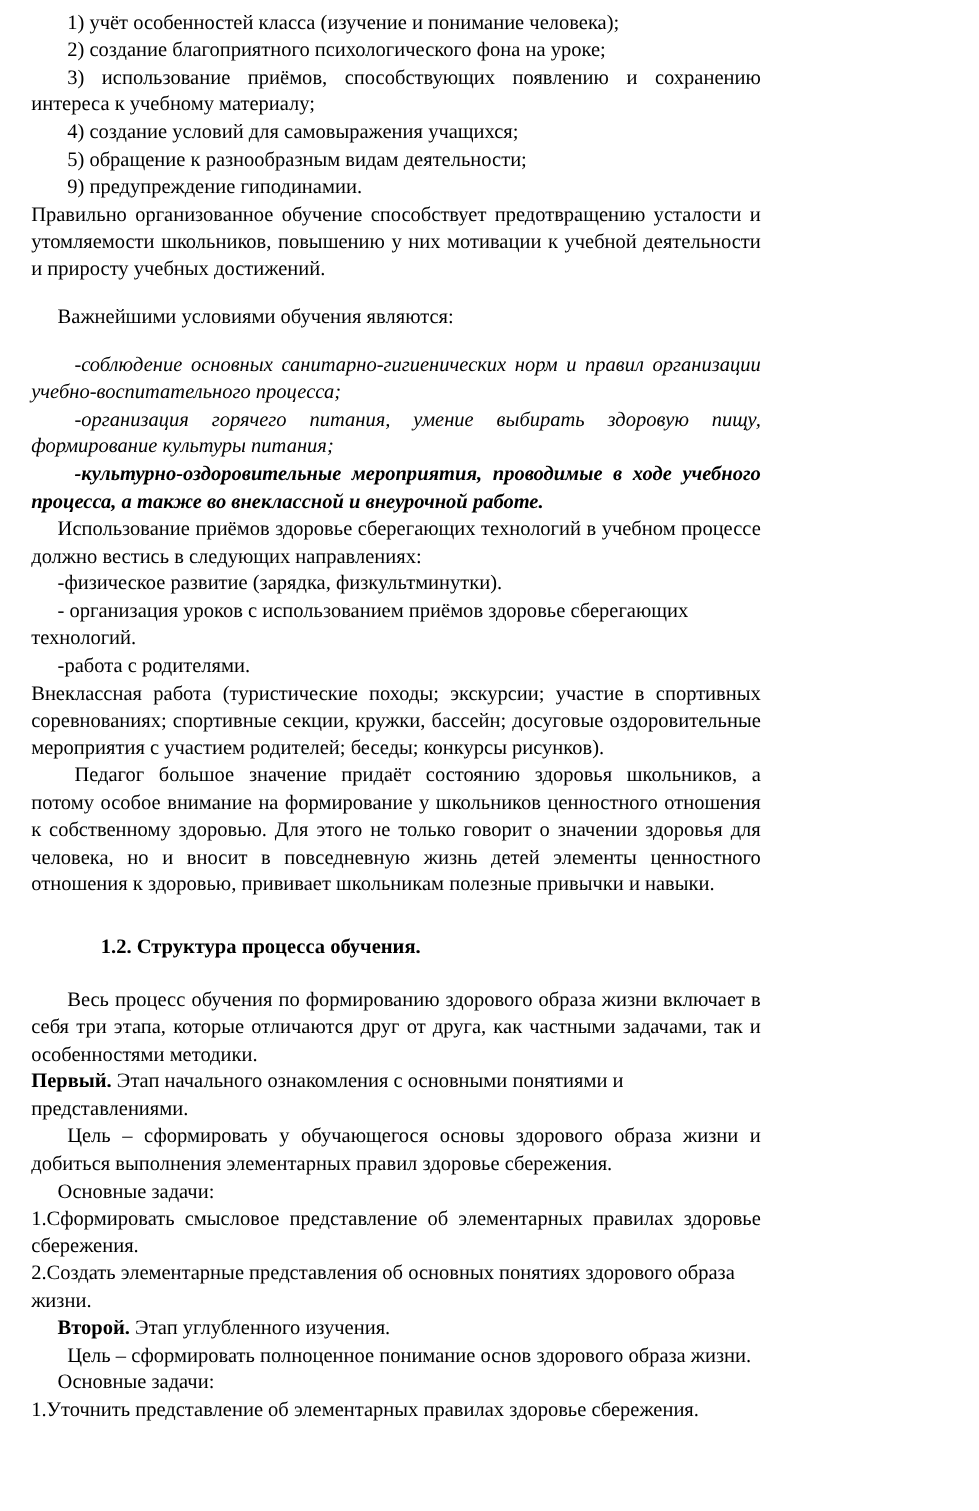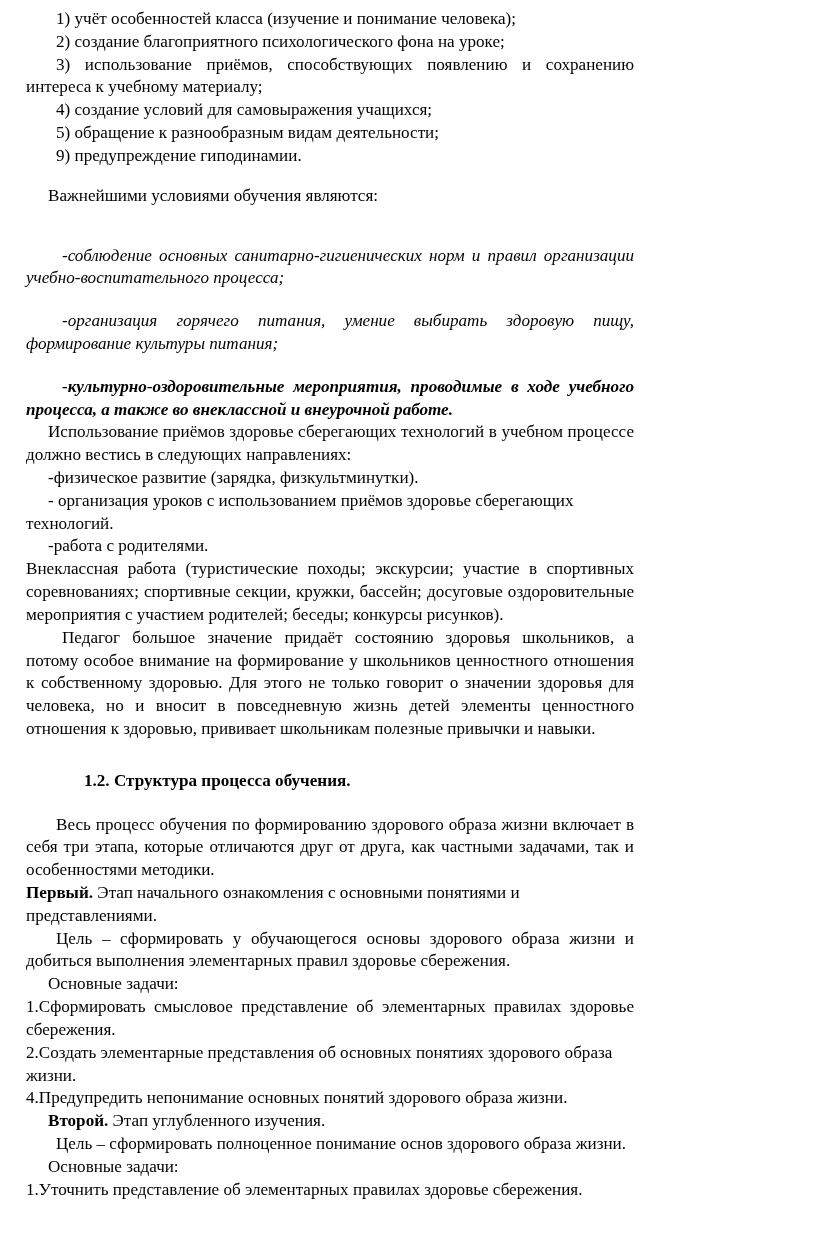--- a/index.html
+++ b/index.html
@@ -26,21 +26,20 @@
     text-align: justify;
     text-justify: inter-word;
     hyphens: manual;
   }
   .ind-lg { text-indent: 36px; }
   .ind-md { text-indent: 30px; }
   .ind-sm { text-indent: 22px; }
   .ind-none { text-indent: 0; }
   .ital {
     font-style: italic;
-    margin-top: 20px;
   }
   .bold { font-weight: bold; }
   .spacer { height: 17px; }
   .spacer-sm { height: 9px; }
   .heading {
     font-weight: bold;
     font-size: 17.1px;
     line-height: 1.335;
     text-indent: 46px;
     margin: 12px;
@@ -52,20 +51,21 @@
 
 <div class="page">
 
   <p class="ind-md">1) учёт особенностей класса (изучение и понимание человека);</p>
   <p class="ind-md">2) создание благоприятного психологического фона на уроке;</p>
   <p class="ind-md">3) использование приёмов, способствующих появлению и сохранению интереса к учебному материалу;</p>
   <p class="ind-md">4) создание условий для самовыражения учащихся;</p>
   <p class="ind-md">5) обращение к разнообразным видам деятельности;</p>
   <p class="ind-md nojust">9) предупреждение гиподинамии.</p>
 
+  <p class="ind-none">Правильно организованное обучение способствует предотвращению усталости и утомляемости школьников, повышению у них мотивации к учебной деятельности и приросту учебных достижений.</p>
 
   <div class="spacer"></div>
 
   <p class="ind-sm nojust">Важнейшими условиями обучения являются:</p>
 
   <div class="spacer"></div>
 
   <p class="ital ind-lg">-соблюдение основных санитарно-гигиенических норм и правил организации учебно-воспитательного процесса;</p>
   <p class="ital ind-lg">-организация горячего питания, умение выбирать здоровую пищу, формирование культуры питания;</p>
   <p class="ital bold ind-lg">-культурно-оздоровительные мероприятия, проводимые в ходе учебного процесса, а также во внеклассной и внеурочной работе.</p>
@@ -86,21 +86,20 @@
   <div class="spacer-sm"></div>
 
   <p class="ind-md">Весь процесс обучения по формированию здорового образа жизни включает в себя три этапа, которые отличаются друг от друга, как частными задачами, так и особенностями методики.</p>
 
   <p class="ind-none nojust"><span class="bold">Первый.</span><span> Этап начального ознакомления с основными понятиями и представлениями.</span></p>
 
   <p class="ind-md">Цель – сформировать у обучающегося  основы здорового образа жизни и добиться выполнения  элементарных правил здоровье сбережения.</p>
   <p class="ind-sm nojust">Основные задачи:</p>
   <p class="ind-none">1.Сформировать смысловое представление об элементарных правилах здоровье сбережения.</p>
   <p class="ind-none nojust">2.Создать элементарные представления об основных понятиях здорового образа жизни.</p>
-  <p class="ind-none nojust">4.Предупредить непонимание основных понятий здорового образа жизни.</p>
 
   <p class="ind-sm nojust"><span class="bold">Второй.</span><span>  Этап углубленного изучения.</span></p>
 
   <p class="ind-md nojust">Цель – сформировать полноценное понимание основ здорового образа жизни.</p>
   <p class="ind-sm nojust">Основные задачи:</p>
   <p class="ind-none nojust">1.Уточнить представление об элементарных правилах здоровье сбережения.</p>
 
 </div>
 
 </body></html>

